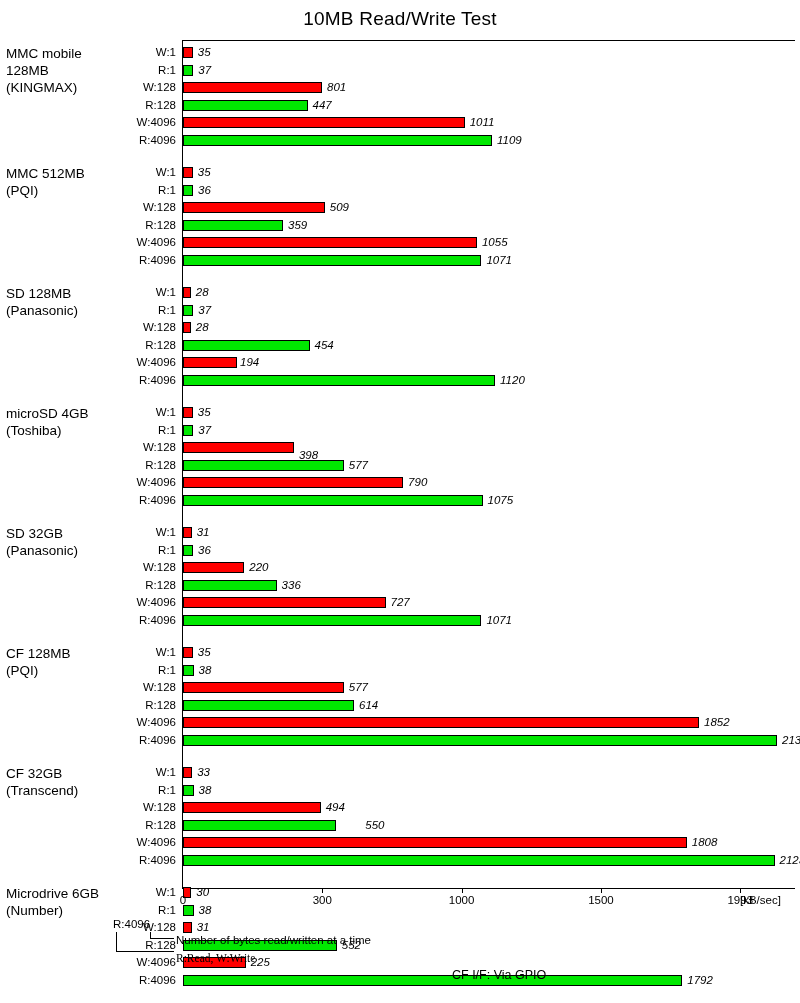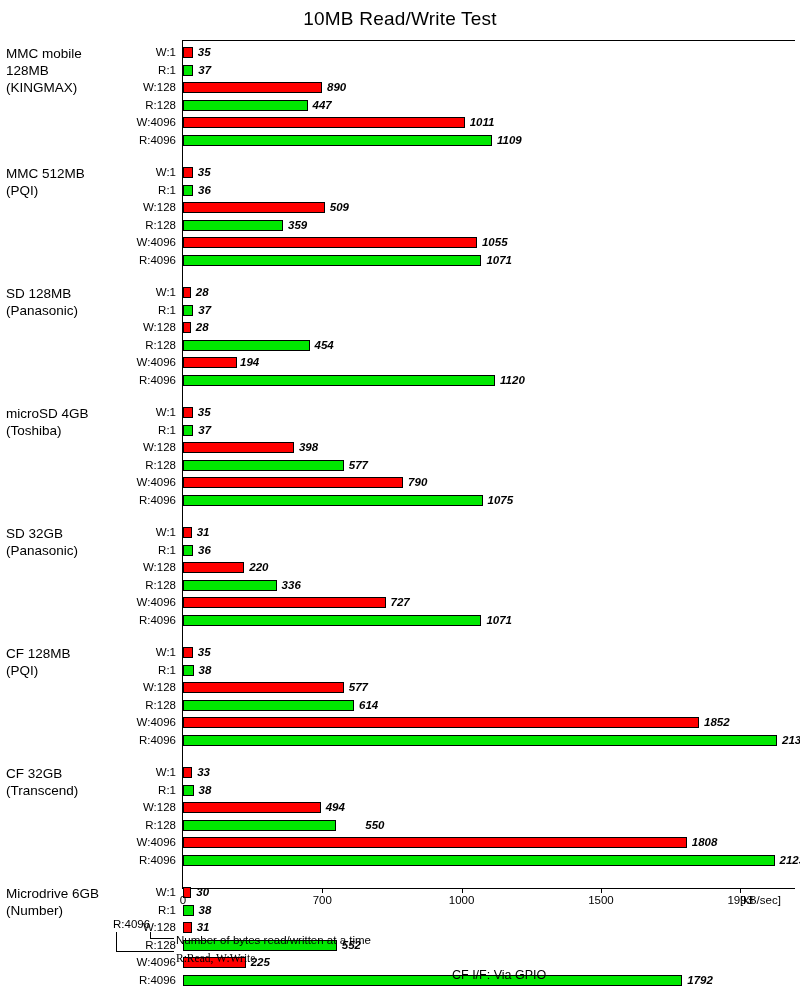--- a/index.html
+++ b/index.html
@@ -93,21 +93,20 @@
   }
   .bar.write { background: #ff0000; }
   .bar.read  { background: #00e800; }
   .bar-value {
     position: absolute;
     top: 0px;
     font-size: 11.5px;
     font-style: italic;
     line-height: 13px;
     white-space: nowrap;
-    font-weight: bold;
   }
 
   
   .xtick {
     position: absolute;
     top: 848px;
     width: 1px;
     height: 5px;
     background: #000000;
   }
@@ -187,21 +186,21 @@
         <div class="bar-value" style="left: 197.752px;">35</div>
       </div>
       <div class="row" style="top: 23.5px; width: 800px;">
         <div class="row-label">R:1</div>
         <div class="bar read" style="width: 10.3095px;"></div>
         <div class="bar-value" style="left: 198.31px;">37</div>
       </div>
       <div class="row" style="top: 41px; width: 800px;">
         <div class="row-label">W:128</div>
         <div class="bar write" style="width: 139.04px;"></div>
-        <div class="bar-value" style="left: 327.04px;">890</div>
+        <div class="bar-value" style="left: 327.04px;">801</div>
       </div>
       <div class="row" style="top: 58.5px; width: 800px;">
         <div class="row-label">R:128</div>
         <div class="bar read" style="width: 124.55px;"></div>
         <div class="bar-value" style="left: 312.55px;">447</div>
       </div>
       <div class="row" style="top: 76px; width: 800px;">
         <div class="row-label">W:4096</div>
         <div class="bar write" style="width: 281.701px;"></div>
         <div class="bar-value" style="left: 469.701px;">1011</div>
@@ -283,21 +282,21 @@
         <div class="bar-value" style="left: 197.752px;">35</div>
       </div>
       <div class="row" style="top: 383.5px; width: 800px;">
         <div class="row-label">R:1</div>
         <div class="bar read" style="width: 10.3095px;"></div>
         <div class="bar-value" style="left: 198.31px;">37</div>
       </div>
       <div class="row" style="top: 401px; width: 800px;">
         <div class="row-label">W:128</div>
         <div class="bar write" style="width: 110.897px;"></div>
-        <div class="bar-value" style="left: 298.897px;">398</div>
+        <div class="bar-value" style="left: 298.897px; margin-top: 8px;">398</div>
       </div>
       <div class="row" style="top: 418.5px; width: 800px;">
         <div class="row-label">R:128</div>
         <div class="bar read" style="width: 160.773px;"></div>
         <div class="bar-value" style="left: 348.773px;">577</div>
       </div>
       <div class="row" style="top: 436px; width: 800px;">
         <div class="row-label">W:4096</div>
         <div class="bar write" style="width: 220.123px;"></div>
         <div class="bar-value" style="left: 408.123px;">790</div>
@@ -433,21 +432,21 @@
       <div class="row" style="top: 933.5px; width: 800px;">
         <div class="row-label">R:4096</div>
         <div class="bar read" style="width: 499.316px;"></div>
         <div class="bar-value" style="left: 687.316px;">1792</div>
       </div>
     </div>
   <div id="ticks-container">
       <div class="xtick" style="left: 183px;"></div>
       <div class="xtick-label" style="left: 183px;">0</div>
       <div class="xtick" style="left: 322.318px;"></div>
-      <div class="xtick-label" style="left: 322.318px;">700</div>
+      <div class="xtick-label" style="left: 322.318px;">300</div>
       <div class="xtick" style="left: 461.636px;"></div>
       <div class="xtick-label" style="left: 461.636px;">1000</div>
       <div class="xtick" style="left: 600.955px;"></div>
       <div class="xtick-label" style="left: 600.955px;">1500</div>
       <div class="xtick" style="left: 740.273px;"></div>
       <div class="xtick-label" style="left: 740.273px;">1993</div>
     </div>
   <div id="x-unit">[kB/sec]</div>
 </div>
 

